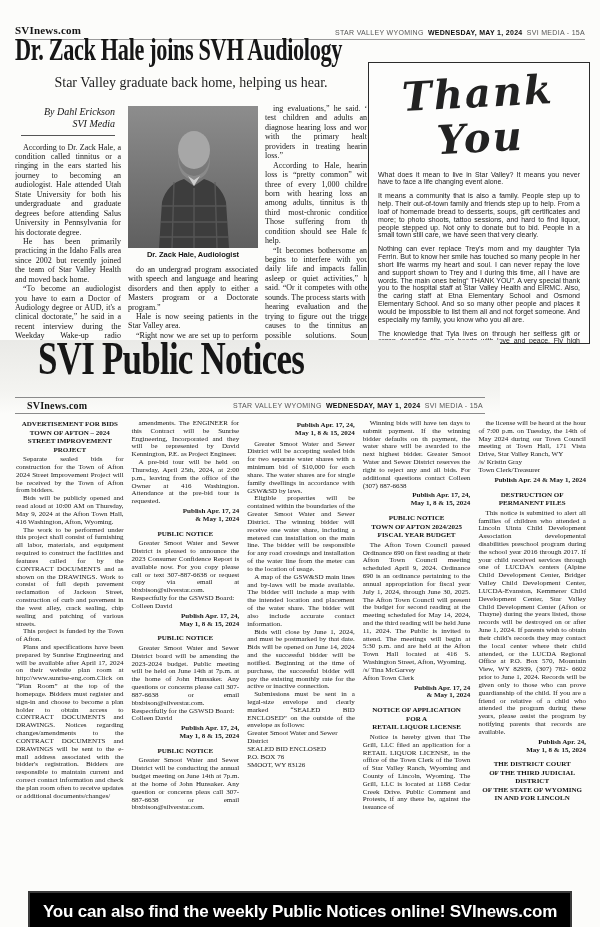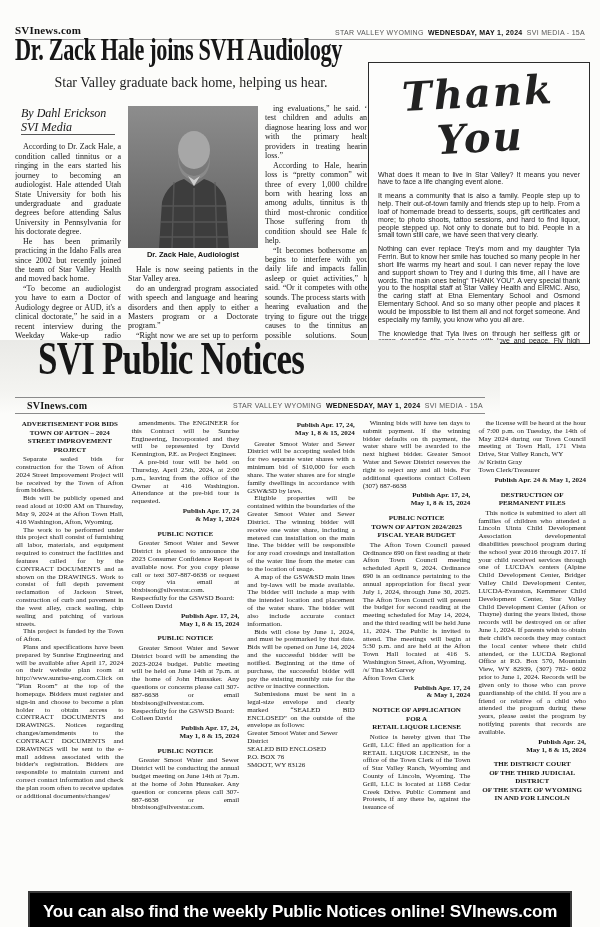--- a/index.html
+++ b/index.html
@@ -19,22 +19,22 @@
   #headline-block{position:absolute;top:32px;left:15px;width:352px;}
   .headline{margin:0;font-size:31px;font-weight:bold;letter-spacing:-.5px;white-space:nowrap;
             transform:scaleX(.72);transform-origin:left top;}
   .subhead{font-size:14px;text-align:center;margin-top:7px;color:#1d1d1d;}
 
   #article-cols{position:absolute;top:104px;left:15px;width:352px;height:240px;display:flex;gap:7px;
                 font-size:8px;line-height:1.18;text-align:justify;overflow:hidden;}
   .acol1{width:106px;flex:0 0 106px;}
   .acol2{width:130px;flex:0 0 130px;}
   .acol3{width:106px;flex:0 0 106px;}
-  .byline{text-align:left;font-style:italic;font-size:12px;border-bottom:1px solid #555;
-          margin:2px 6px 7px;}
+  .byline{text-align:right;font-style:italic;font-size:10px;border-bottom:1px solid #555;
+          padding-bottom:5px;margin:2px 6px 7px;}
   .photo{height:142px;margin:2px 0 3px;background:#777;}
   .photo svg{display:block;width:100%;height:100%;}
   .photo-caption{font-family:"Liberation Sans",sans-serif;font-weight:bold;font-size:7.5px;
                  text-align:center;margin:0 0 5px;}
 
   
   .para{text-indent:8px;margin:0;}
   .plain{text-align:left;white-space:pre-line;margin:0;}
   .heading{font-weight:bold;text-align:center;white-space:pre-line;margin:6px 0 2px;line-height:1.22;}
   .publish{font-weight:bold;text-align:right;white-space:pre-line;margin:2px 0 3px;}
@@ -111,22 +111,22 @@
           <path d="M31 142 L34 96 Q39 78 56 73 L66 80 L76 73 Q93 78 98 96 L101 142 Z" fill="#3d3d3d"></path>
           <g stroke="#5c5c5c" stroke-width="1.4" opacity="0.8">
             <path d="M34 100 L98 100 M33 116 L99 116 M32 131 L100 131"></path>
             <path d="M46 76 L44 142 M66 82 L66 142 M87 76 L89 142"></path>
           </g>
           <path d="M60 70 L66 80 L72 70 L66 74 Z" fill="#cfcfcf"></path>
         </svg>
       </div>
       <div class="photo-caption">Dr. Zack Hale, Audiologist</div>
       <div>
+          <div class="para">do an undergrad program associated with speech and language and hearing disorders and then apply to either a Masters program or a Doctorate program.”</div>
           <div class="para">Hale is now seeing patients in the Star Valley area.</div>
-          <div class="para">do an undergrad program associated with speech and language and hearing disorders and then apply to either a Masters program or a Doctorate program.”</div>
           <div class="para">“Right now we are set up to perform comprehensive hear-</div>
         </div>
     </div>
     <div class="acol acol3">
       <div>
           <div class="para">ing evaluations,” he said. “I test children and adults and diagnose hearing loss and work with the primary health providers in treating hearing loss.”</div>
           <div class="para">According to Hale, hearing loss is “pretty common” with three of every 1,000 children born with hearing loss and among adults, tinnitus is the third most-chronic condition. Those suffering from the condition should see Hale for help.</div>
           <div class="para">“It becomes bothersome and begins to interfere with your daily life and impacts falling asleep or quiet activities,” he said. “Or it competes with other sounds. The process starts with a hearing evaluation and then trying to figure out the trigger causes to the tinnitus and possible solutions. Sound therapy and the use of hearing aids for amplification</div>
         </div>
     </div>

